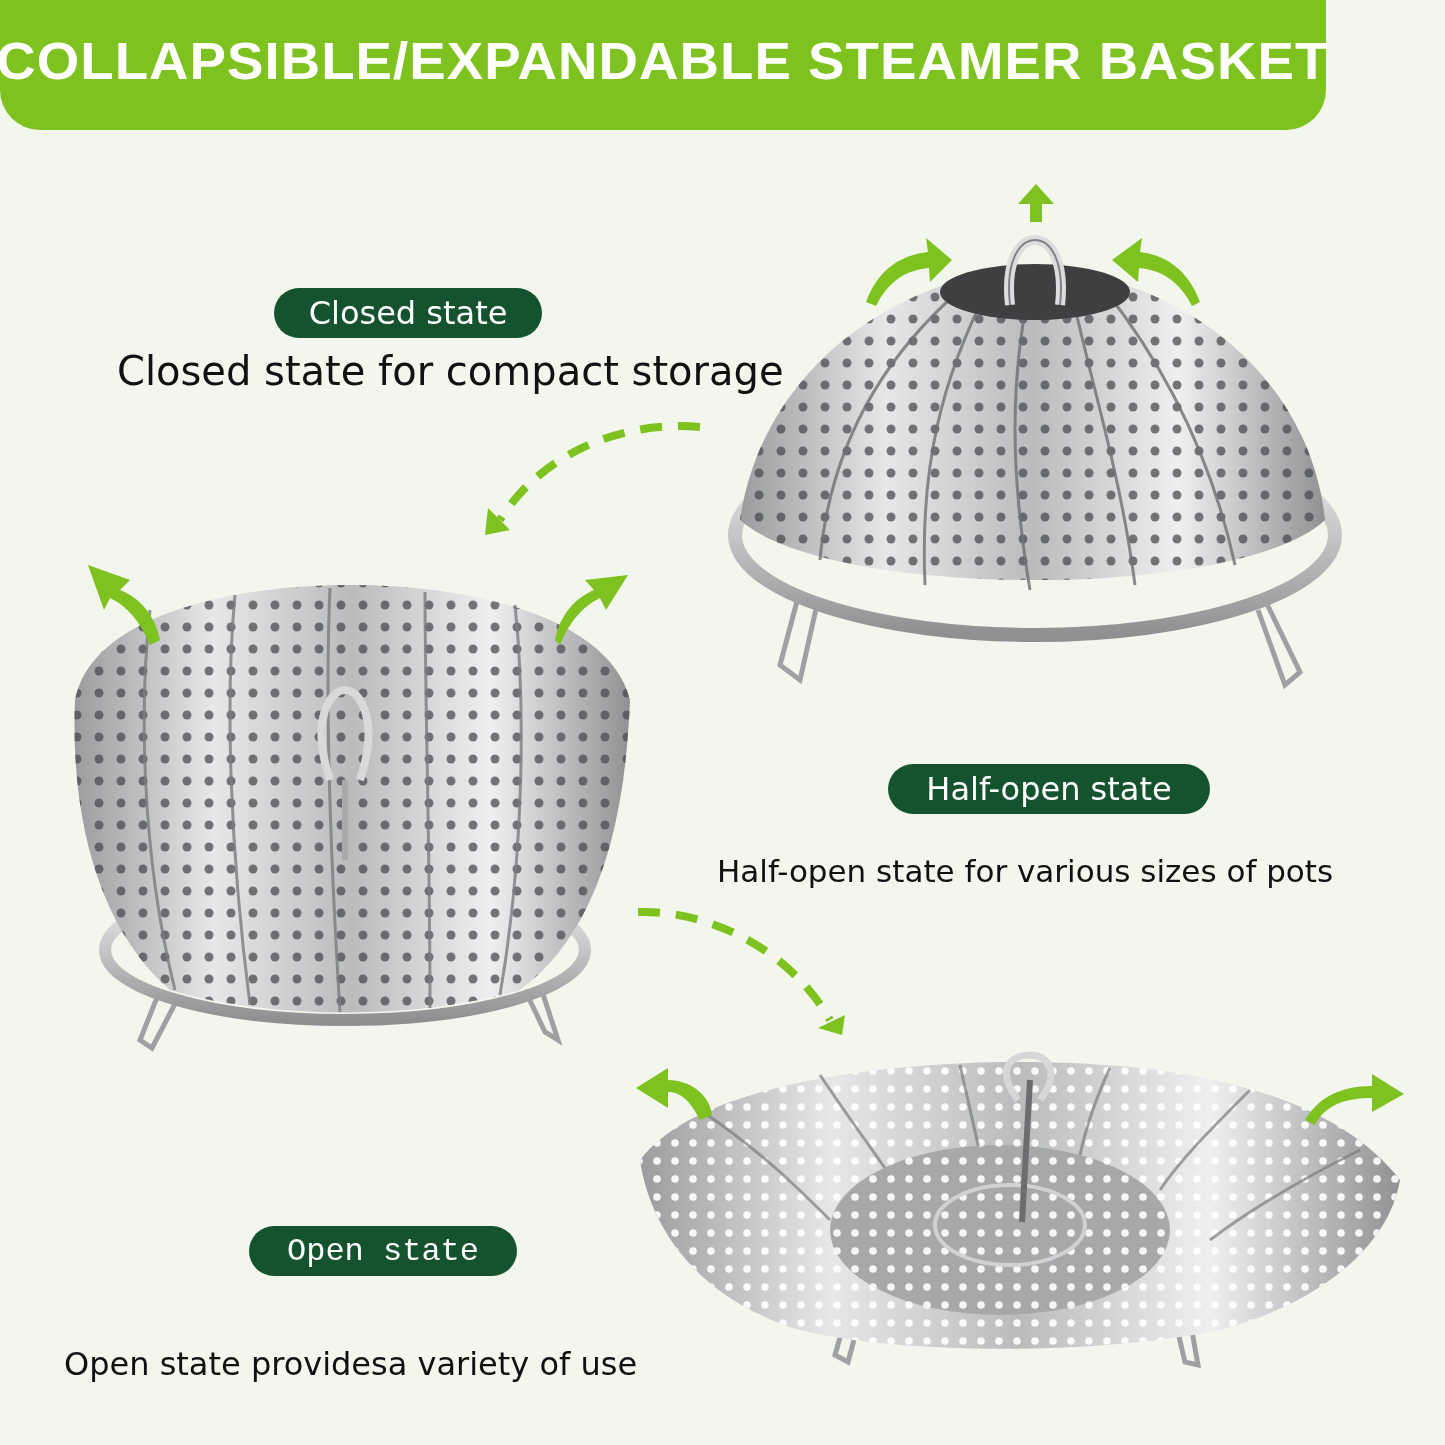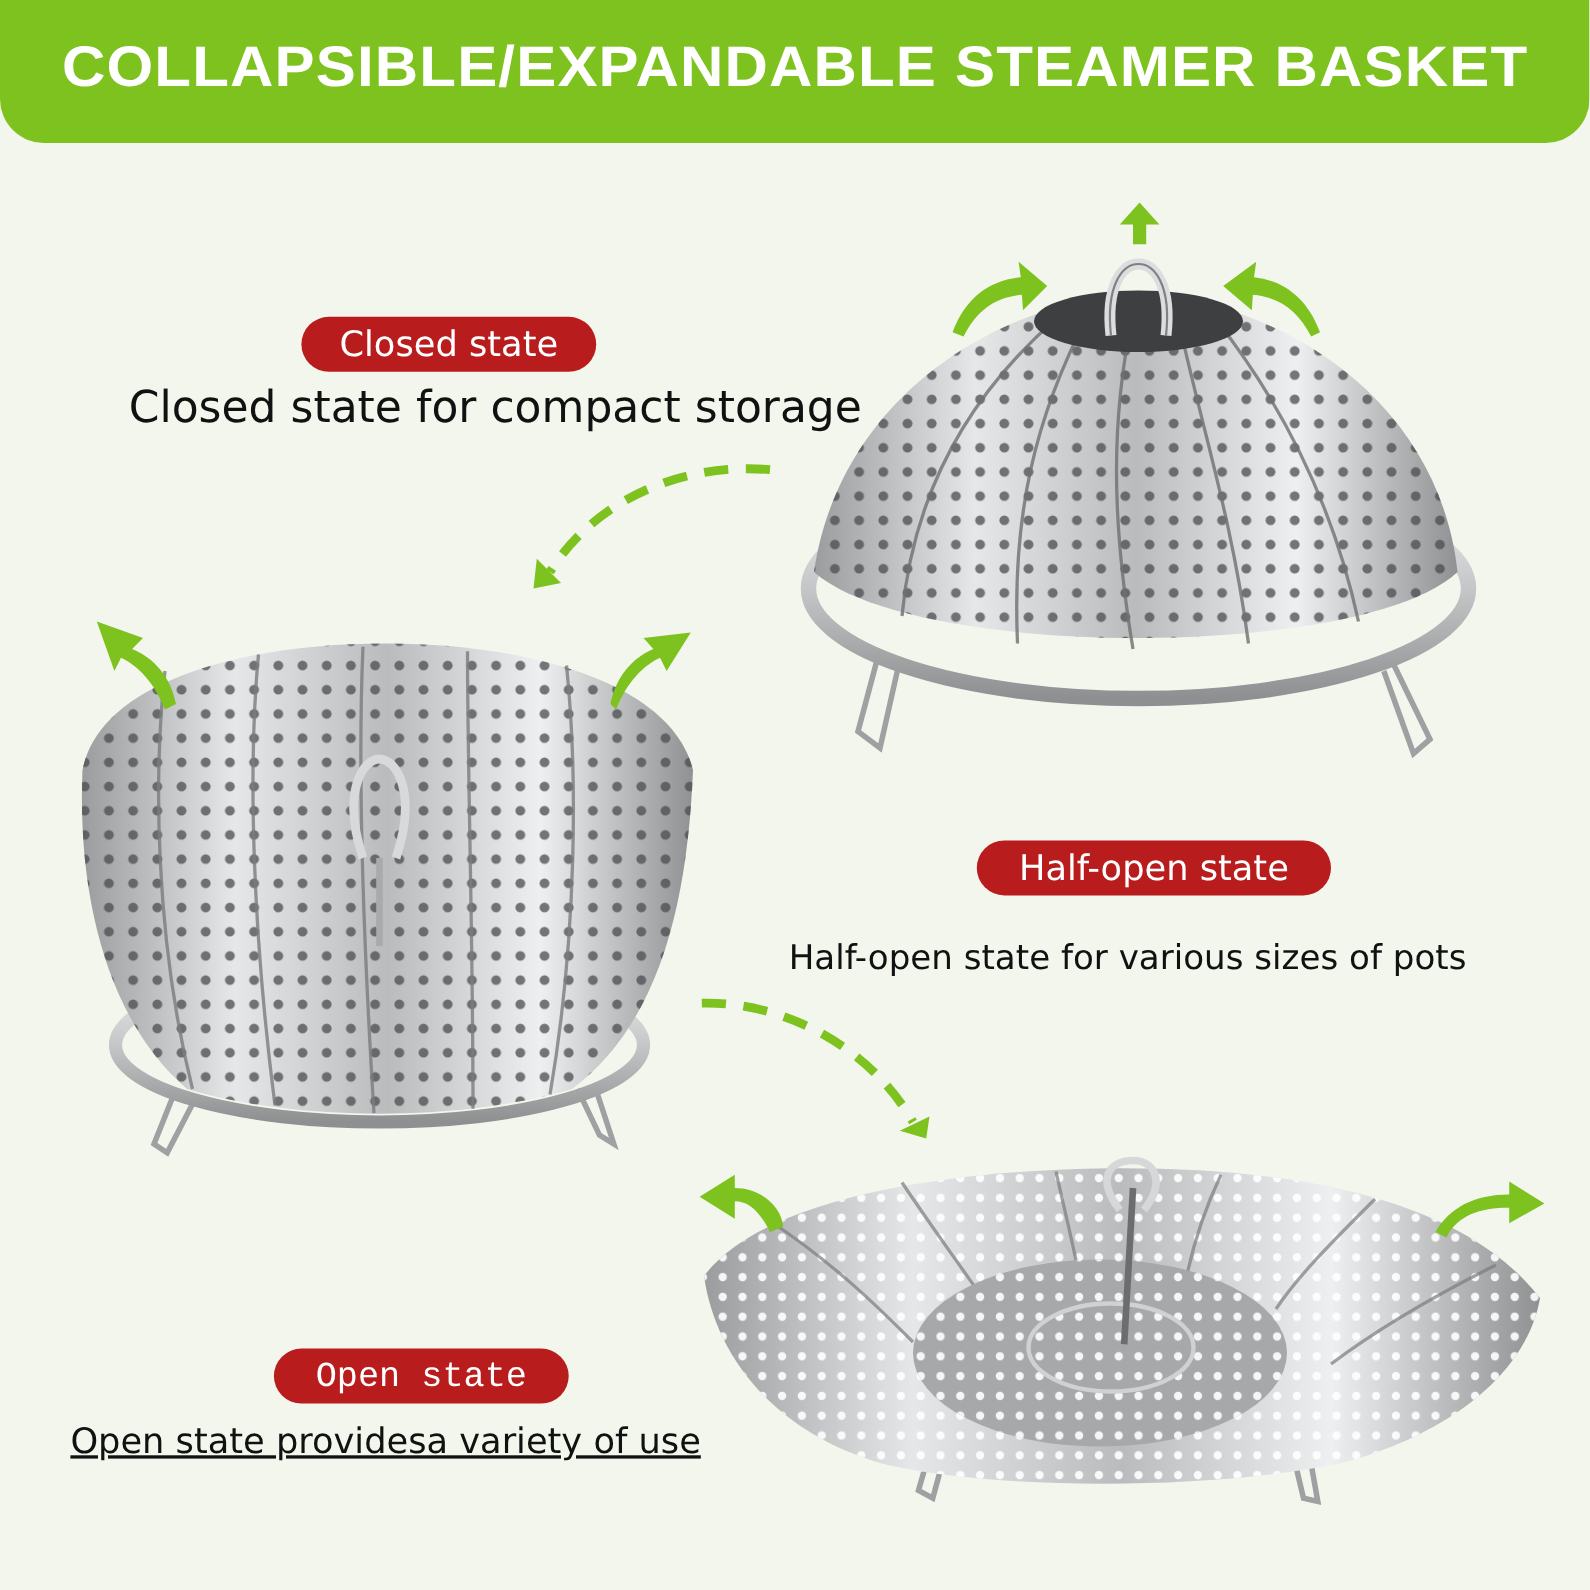--- a/index.html
+++ b/index.html
@@ -3,34 +3,34 @@
 <meta charset="utf-8">
 <style>
   html, body { margin: 0; padding: 0; }
   body {
     width: 1445px; height: 1445px; overflow: hidden;
     background: #F3F6EC;
     font-family: "DejaVu Sans", sans-serif;
     position: relative;
   }
   .banner {
-    position: absolute; left: 0; top: 0; width: 1445px; height: 130px;
+    position: absolute; left: 0; top: 0; width: 1326px; height: 130px;
     background: #7DC21E;
     border-radius: 0 0 40px 40px;
     display: flex; align-items: center; justify-content: center;
   }
   .banner h1 {
     margin: 0; color: #fff;
     font-family: "Liberation Sans", sans-serif;
     font-weight: 900; font-size: 52px; letter-spacing: 1px;
     transform: scaleX(1.05);
     margin-top: -8px;
   }
   .pill {
-    position: absolute; background: #b91c1c; color: #fff;
+    position: absolute; background: #14532d; color: #fff;
     border-radius: 26px; height: 50px;
     display: flex; align-items: center; justify-content: center;
     font-family: "DejaVu Sans", sans-serif; font-size: 32px;
   }
   .caption {
     position: absolute; color: #111;
     font-family: "DejaVu Sans", sans-serif; font-size: 32px; white-space: nowrap;
   }
   svg.layer { position: absolute; left: 0; top: 0; }
 </style>
@@ -41,21 +41,21 @@
   <h1>COLLAPSIBLE/EXPANDABLE STEAMER BASKET</h1>
 </div>
 
 <div class="pill" style="left:274px; top:288px; width:268px;">Closed state</div>
 <div class="caption" style="left:104px; top:348px; font-size:40px;margin-left:13px;">Closed state for compact storage</div>
 
 <div class="pill" style="left:888px; top:764px; width:322px;">Half-open state</div>
 <div class="caption" style="left:717px; top:853px; font-size:31px;">Half-open state for various sizes of pots</div>
 
 <div class="pill" style="left:249px; top:1226px; width:268px;font-family:Liberation Mono, monospace;">Open state</div>
-<div class="caption" style="left:64px; top:1291px; font-size:32px;text-decoration:underline;">Open state providesa variety of use</div>
+<div class="caption" style="left:64px; top:1345px; font-size:32px;">Open state providesa variety of use</div>
 
 <svg class="layer" width="1445" height="1445" viewBox="0 0 1445 1445">
   <defs>
     <linearGradient id="steel" x1="0" y1="0" x2="1" y2="0">
       <stop offset="0" stop-color="#9a9c9e"></stop>
       <stop offset="0.25" stop-color="#e6e7e8"></stop>
       <stop offset="0.5" stop-color="#b9bbbd"></stop>
       <stop offset="0.75" stop-color="#eeeff0"></stop>
       <stop offset="1" stop-color="#8f9193"></stop>
     </linearGradient>

